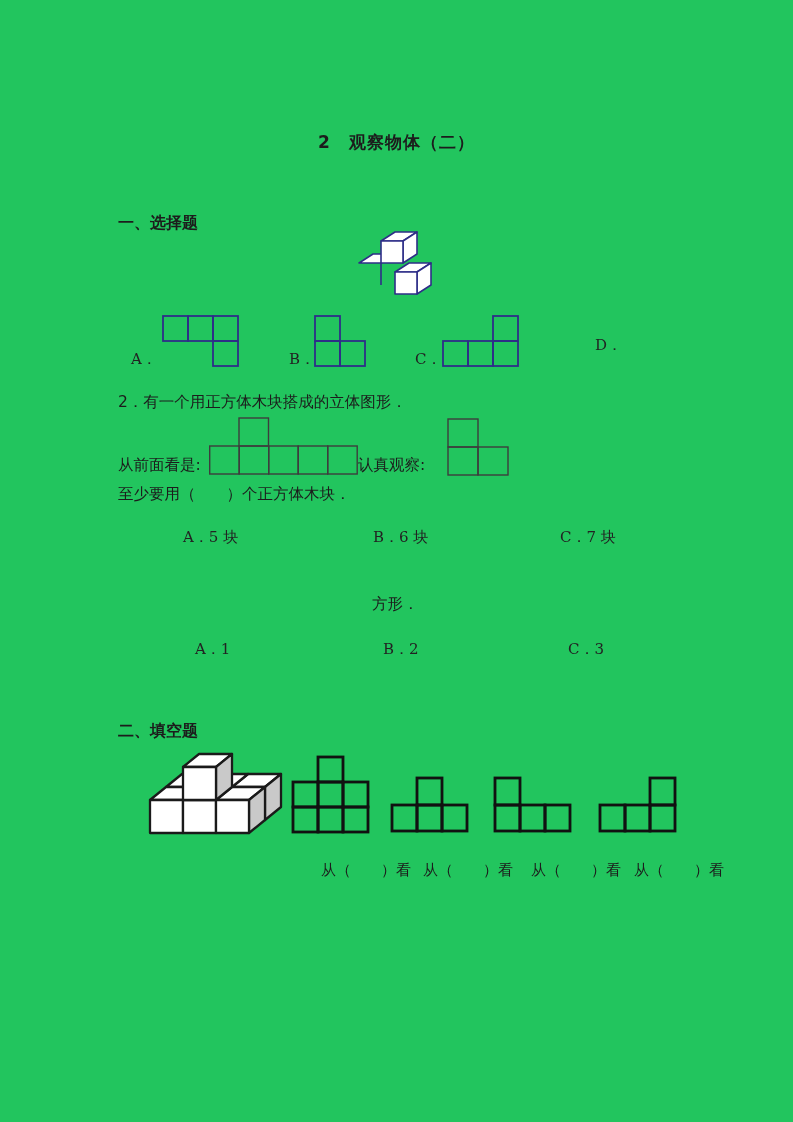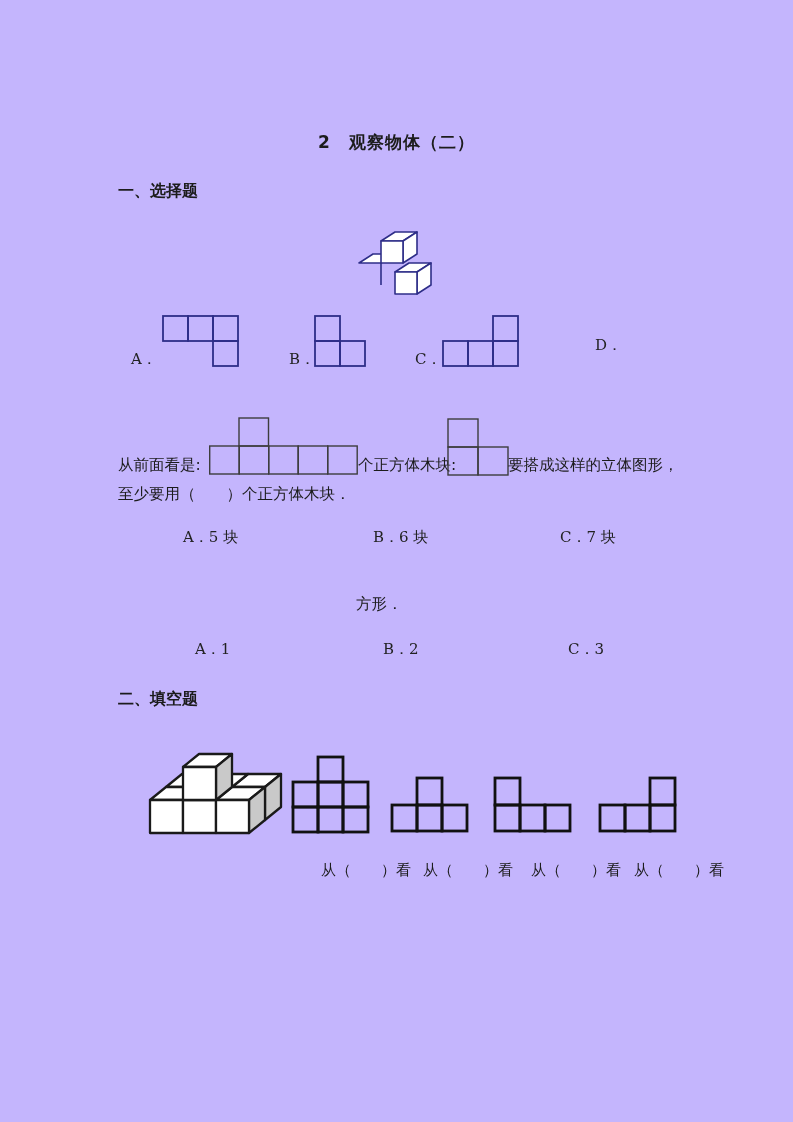--- a/index.html
+++ b/index.html
@@ -1,22 +1,22 @@
 <!DOCTYPE html>
 <html><head>
 <meta charset="utf-8">
 <style>
   html,body{margin:0;padding:0;background:#ffffff;}
   .page{
-    position:relative;width:793px;height:1122px;background:#c4b5fd;
+    position:relative;width:793px;height:1122px;background:#22c55e;
     font-family:"DejaVu Sans",sans-serif;color:#1c1c1c;overflow:hidden;
   }
   .abs{position:absolute;white-space:nowrap;}
   .title{width:793px;text-align:center;font-size:17px;font-weight:bold;letter-spacing:1px;}
-  .sec-head{font-size:16px;font-weight:bold;}
+  .sec-head{font-size:16px;font-weight:bold;margin-top:32px;}
   .qtext{font-size:15.5px;}
   .opt-letter{font-family:"DejaVu Serif",serif;font-size:15px;color:#222;}
   .opt-mixed{font-family:"DejaVu Serif",serif;font-size:15px;color:#222;}
   .view-label{font-size:15px;margin-left:36px;}
   svg{display:block;}
 </style>
 </head>
 <body>
 
 <div class="page">
@@ -59,47 +59,47 @@
   <div class="abs opt-letter" style="top:350px;left:415px;">C．</div>
   <svg class="abs" style="top:314px;left:441px;" width="79" height="54" viewBox="-2 -2 79 54" fill="none" stroke="#2e2e88" stroke-width="1.8">
     <rect x="50" y="0" width="25" height="25"></rect>
     <rect x="0" y="25" width="25" height="25"></rect>
       <rect x="25" y="25" width="25" height="25"></rect>
     <rect x="50" y="25" width="25" height="25"></rect>
   </svg>
 
   <div class="abs opt-letter" style="top:336px;left:595px;">D．</div>
 
+  <div class="abs qtext" style="top:392px;left:118px;">2．有一个用正方体木块搭成的立体图形．</div>
 
   <svg class="abs" style="top:417px;left:209px;" width="150" height="58" viewBox="0 0 150 58" fill="none" stroke="#3d3d3d" stroke-width="1.4">
     <rect x="30" y="1" width="29.5" height="28"></rect>
     <rect x="0.7" y="29" width="29.5" height="28"></rect>
       <rect x="30.2" y="29" width="29.5" height="28"></rect>
     <rect x="59.7" y="29" width="29.5" height="28"></rect>
       <rect x="89.2" y="29" width="29.5" height="28"></rect>
     <rect x="118.7" y="29" width="29.5" height="28"></rect>
   </svg>
 
   <div class="abs qtext" style="top:455px;left:118px;">从前面看是:</div>
-  <div class="abs qtext" style="top:455px;left:358px;">个正方体木块:</div>
+  <div class="abs qtext" style="top:455px;left:358px;">认真观察:</div>
 
   <svg class="abs" style="top:418px;left:447px;" width="62" height="58" viewBox="0 0 62 58" fill="none" stroke="#3d3d3d" stroke-width="1.4">
     <rect x="1" y="1" width="30" height="28"></rect>
     <rect x="1" y="29" width="30" height="28"></rect>
       <rect x="31" y="29" width="30" height="28"></rect>
   </svg>
 
-  <div class="abs qtext" style="top:455px;left:508px;">要搭成这样的立体图形，</div>
   <div class="abs qtext" style="top:484px;left:118px;">至少要用（　　）个正方体木块．</div>
 
   <div class="abs opt-mixed" style="top:528px;left:183px;">A．5 块</div>
   <div class="abs opt-mixed" style="top:528px;left:373px;">B．6 块</div>
   <div class="abs opt-mixed" style="top:528px;left:560px;text-align:right;">C．7 块</div>
 
-  <div class="abs qtext" style="top:594px;left:356px;text-align:right;">方形．</div>
+  <div class="abs qtext" style="top:594px;left:372px;text-align:right;">方形．</div>
 
   <div class="abs opt-mixed" style="top:640px;left:195px;text-align:right;">A．1</div>
   <div class="abs opt-mixed" style="top:640px;left:383px;">B．2</div>
   <div class="abs opt-mixed" style="top:640px;left:568px;">C．3</div>
 
   <div class="abs sec-head" style="top:689px;left:118px;">二、填空题</div>
 
   <svg class="abs" style="top:748px;left:143px;" width="150" height="92" viewBox="143 748 150 92" stroke="#1a1a1a" stroke-width="2.3" stroke-linejoin="round" fill="#ffffff">
 
     <polygon points="232,787 248,774 281,774 265,787"></polygon>

